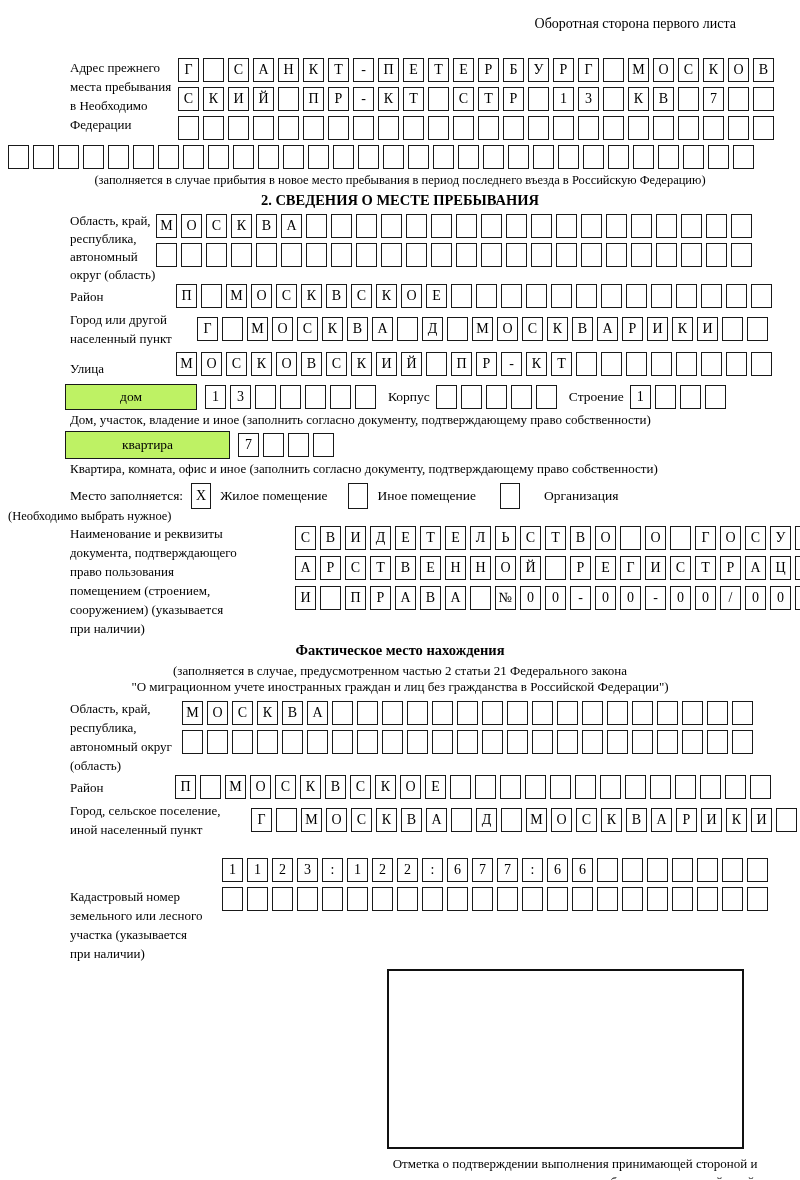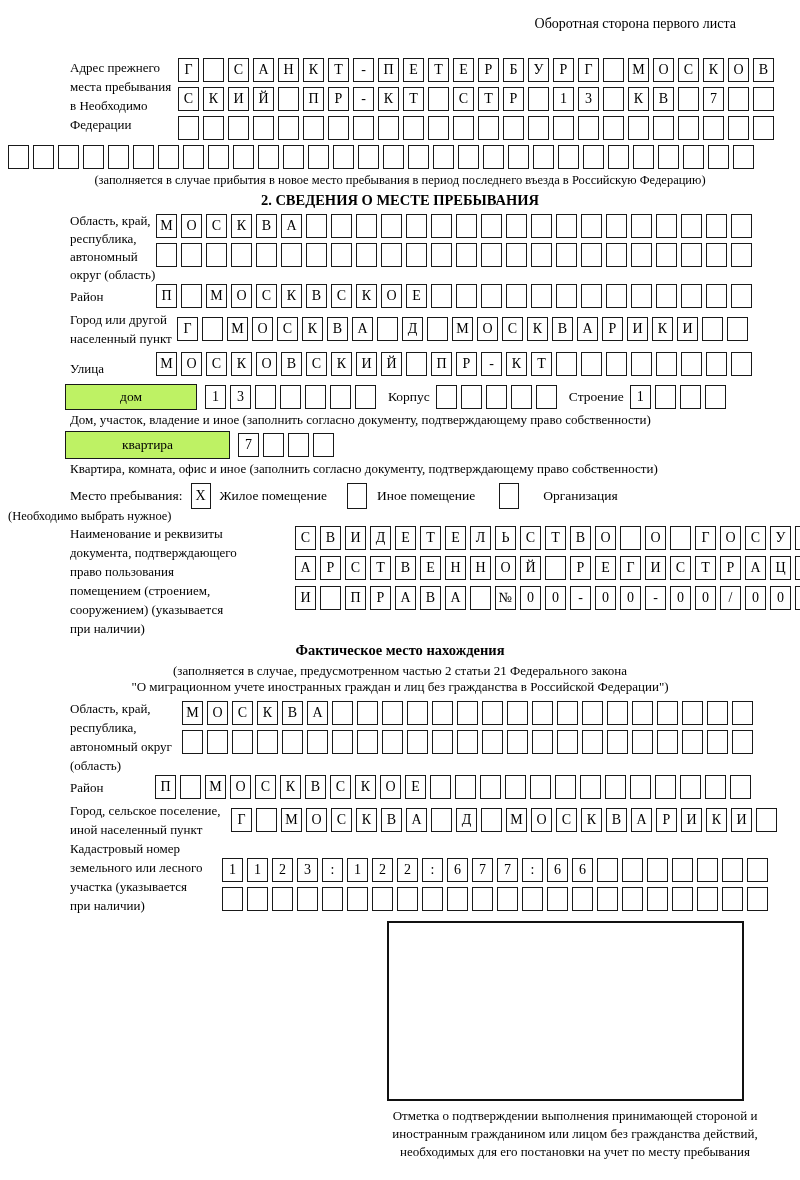--- a/index.html
+++ b/index.html
@@ -12,21 +12,21 @@
   .cellrow{display:flex;}
   .cellrow .cell{
     width:21px;height:24px;box-sizing:border-box;border:1.5px solid #191919;
     margin-right:4px;display:inline-flex;align-items:center;justify-content:center;
     font-size:14px;line-height:1;flex:0 0 auto;background:#fff;
   }
   .rows .cellrow{margin-bottom:5px;}
   .rows .cellrow:last-child{margin-bottom:0;}
   
   .field{display:flex;align-items:flex-start;}
-  .field.center{align-items:center;}
+  .field.center{align-items:center;gap:20px;}
   .lbl{font-size:13px;line-height:19px;white-space:pre-line;flex:0 0 auto;}
   .ml62{margin-left:62px;}
   .note{font-size:12.5px;}
   .note.centered{text-align:center;}
   .sec-title{font-weight:bold;font-size:14.5px;text-align:center;}
   
   .inlinerow{display:flex;align-items:center;margin-left:57px;}
   .labelbox{
     box-sizing:border-box;border:1.5px solid #191919;display:flex;align-items:center;
     justify-content:center;font-size:13.5px;background:#bef264;flex:0 0 auto;
@@ -364,21 +364,21 @@
     <div class="cellrow" style="margin-left:8px;">
         <span class="cell">7</span>
         <span class="cell"></span>
         <span class="cell"></span>
         <span class="cell"></span>
       </div>
   </div>
   <div class="note ml62" style="margin-top:2px;font-size:13px;">Квартира, комната, офис и иное (заполнить согласно документу, подтверждающему право собственности)</div>
 
   <div class="stayrow" style="margin-top:6px;">
-    <span>Место пребывания:</span>
+    <span>Место заполняется:</span>
     <span class="checkbox" style="margin-left:8px;">X</span>
     <span style="margin-left:9px;">Жилое помещение</span>
     <span class="checkbox" style="margin-left:20px;"></span>
     <span style="margin-left:10px;">Иное помещение</span>
     <span class="checkbox" style="margin-left:24px;"></span>
     <span style="margin-left:24px;">Организация</span>
   </div>
   <div class="staynote">(Необходимо выбрать нужное)</div>
 
   <div class="field" style="margin-top:0;gap:40px;">
@@ -577,21 +577,21 @@
         <span class="cell">А</span>
         <span class="cell">Р</span>
         <span class="cell">И</span>
         <span class="cell">К</span>
         <span class="cell">И</span>
         <span class="cell"></span>
       </div>
   </div>
 
   <div class="field">
-    <div class="lbl ml62" style="width:152px;">Кадастровый номер
+    <div class="lbl ml62" style="width:152px;margin-top:48px;">Кадастровый номер
 земельного или лесного
 участка (указывается
 при наличии)</div>
     <div class="rows" style="margin-top:19px;">
       <div class="cellrow">
           <span class="cell">1</span>
           <span class="cell">1</span>
           <span class="cell">2</span>
           <span class="cell">3</span>
           <span class="cell">:</span>

